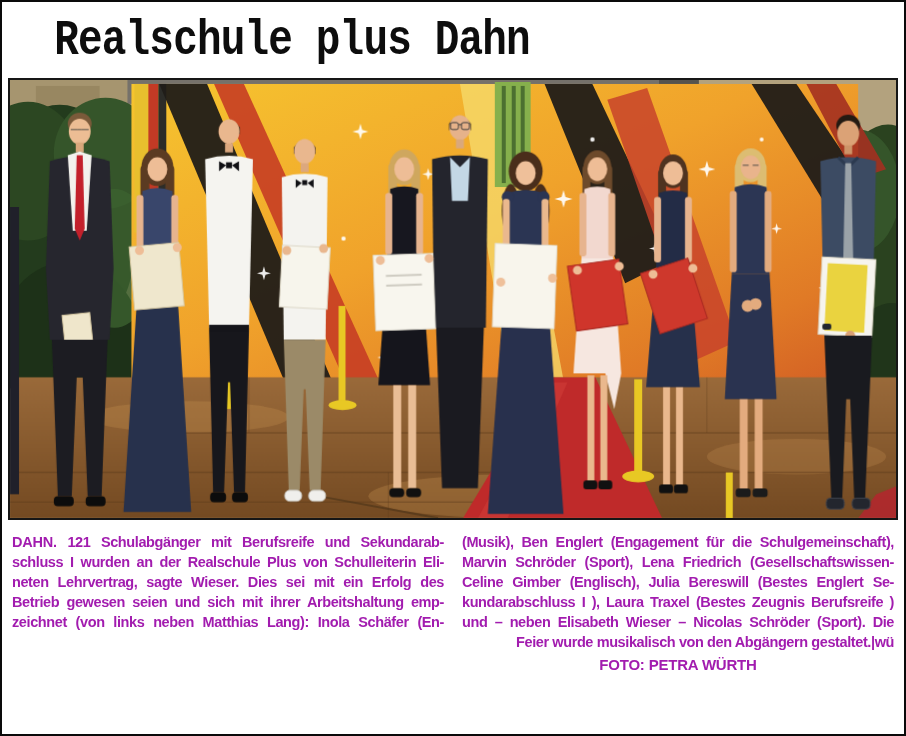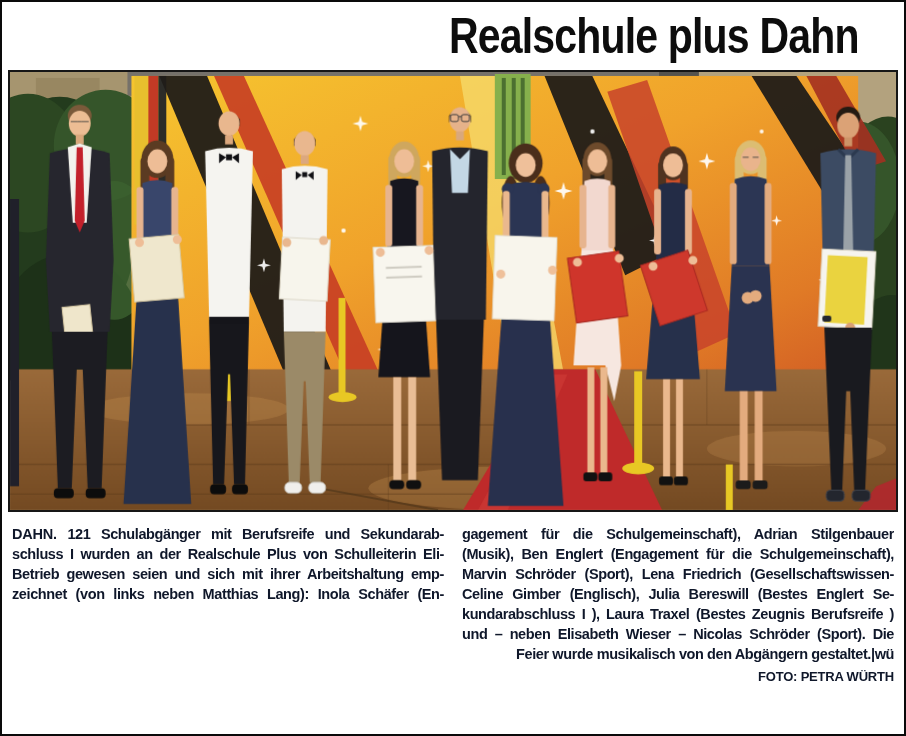--- a/index.html
+++ b/index.html
@@ -1,42 +1,42 @@
 <!DOCTYPE html>
 <html><head>
 <meta charset="utf-8">
 <style>
   html,body{margin:0;padding:0;background:#e8e8e8;}
   .clip{
     position:relative;width:906px;height:736px;box-sizing:border-box;
     background:#ffffff;border:2px solid #0a0a0a;overflow:hidden;
     font-family:"Liberation Sans",sans-serif;
   }
-  .headline-band{height:68px;display:flex;align-items:center;justify-content:flex-end;}
+  .headline-band{height:76px;display:flex;align-items:center;justify-content:flex-start;font-family:Liberation Mono, monospace;}
   .headline-band h1{
     margin:0;font-size:50px;font-weight:bold;color:#0d0d0d;
     letter-spacing:-1px;display:inline-block;transform:scaleX(.82);
     transform-origin:center;white-space:nowrap;
   }
   .photo-frame{
     margin:0 6px;height:442px;box-sizing:border-box;border:2px solid #161616;
     padding:0;overflow:hidden;background:#a98f66;
   }
   .photo-frame svg{display:block;width:100%;height:100%;}
   .body-text{
-    display:flex;gap:18px;padding:12px 10px 0 10px;color:#0f172a;
+    display:flex;gap:18px;padding:12px 10px 0 10px;color:#a21caf;
   }
   .col{flex:1;min-width:0;font-size:14.5px;line-height:20px;font-weight:bold;letter-spacing:-0.4px;}
   .jline{
     text-align:justify;text-align-last:justify;text-justify:inter-word;
     white-space:nowrap;overflow:hidden;
   }
   .lead{font-weight:bold;letter-spacing:-0.2px;}
   .lastline{display:flex;justify-content:flex-end;white-space:nowrap;overflow:hidden;}
-  .credit{text-align:right;font-size:13px;margin-top:3px;letter-spacing:-0.2px;}
+  .credit{text-align:center;font-size:15px;margin-top:3px;letter-spacing:-0.2px;}
 </style>
 </head>
 <body>
 
 <div class="clip">
 
   <div class="headline-band">
     <h1>Realschule plus Dahn</h1>
   </div>
 
@@ -340,25 +340,25 @@
           <rect x="4" y="422" width="18" height="11" rx="4" fill="#23262e" stroke="#40444e"></rect>
         </g>
       </g>
     </svg>
   </figure>
 
   <div class="body-text">
     <div class="col">
       <div class="jline"><span class="lead">DAHN.</span> <span>121 Schulabgänger mit Berufsreife und Sekundarab-</span></div>
       <div class="jline">schluss I wurden an der Realschule Plus von Schulleiterin Eli-</div>
+      <div class="jline">neten Lehrvertrag, sagte Wieser. Dies sei mit ein Erfolg des</div>
       <div class="jline">Betrieb gewesen seien und sich mit ihrer Arbeitshaltung emp-</div>
       <div class="jline">zeichnet (von links neben Matthias Lang): Inola Schäfer (En-</div>
     </div>
     <div class="col">
-      <div class="jline">gagement für die Schulgemeinschaft), Adrian Stilgenbauer</div>
       <div class="jline">(Musik), Ben Englert (Engagement für die Schulgemeinschaft),</div>
       <div class="jline">Marvin Schröder (Sport), Lena Friedrich (Gesellschaftswissen-</div>
       <div class="jline">Celine Gimber (Englisch), Julia Bereswill (Bestes Englert Se-</div>
       <div class="jline">kundarabschluss I ), Laura Traxel (Bestes Zeugnis Berufsreife )</div>
       <div class="jline">und – neben Elisabeth Wieser – Nicolas Schröder (Sport). Die</div>
       <div class="lastline">
         <span>Feier wurde musikalisch von den Abgängern gestaltet.</span>
         <span class="tag">|wü</span>
       </div>
       <div class="credit">FOTO: PETRA WÜRTH</div>

